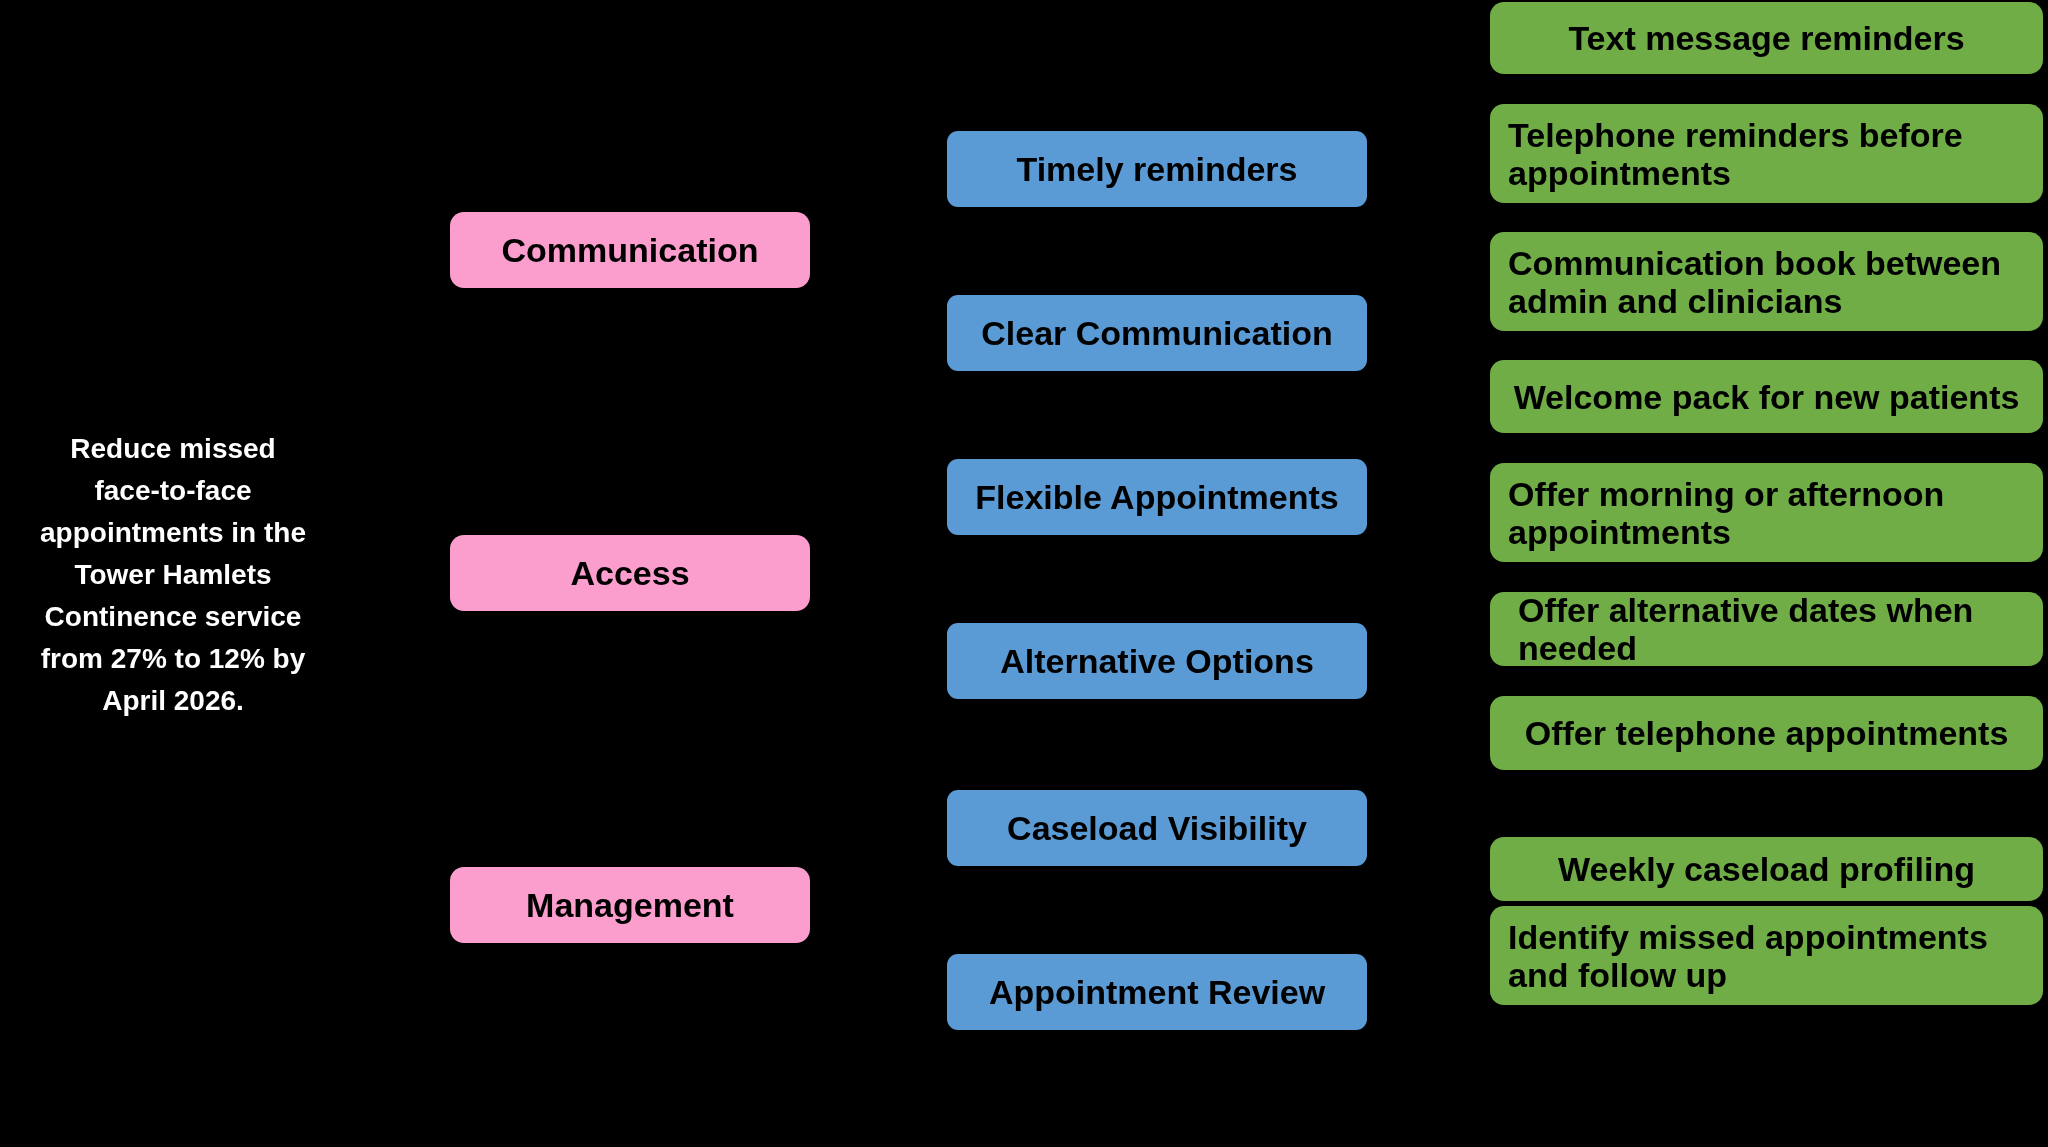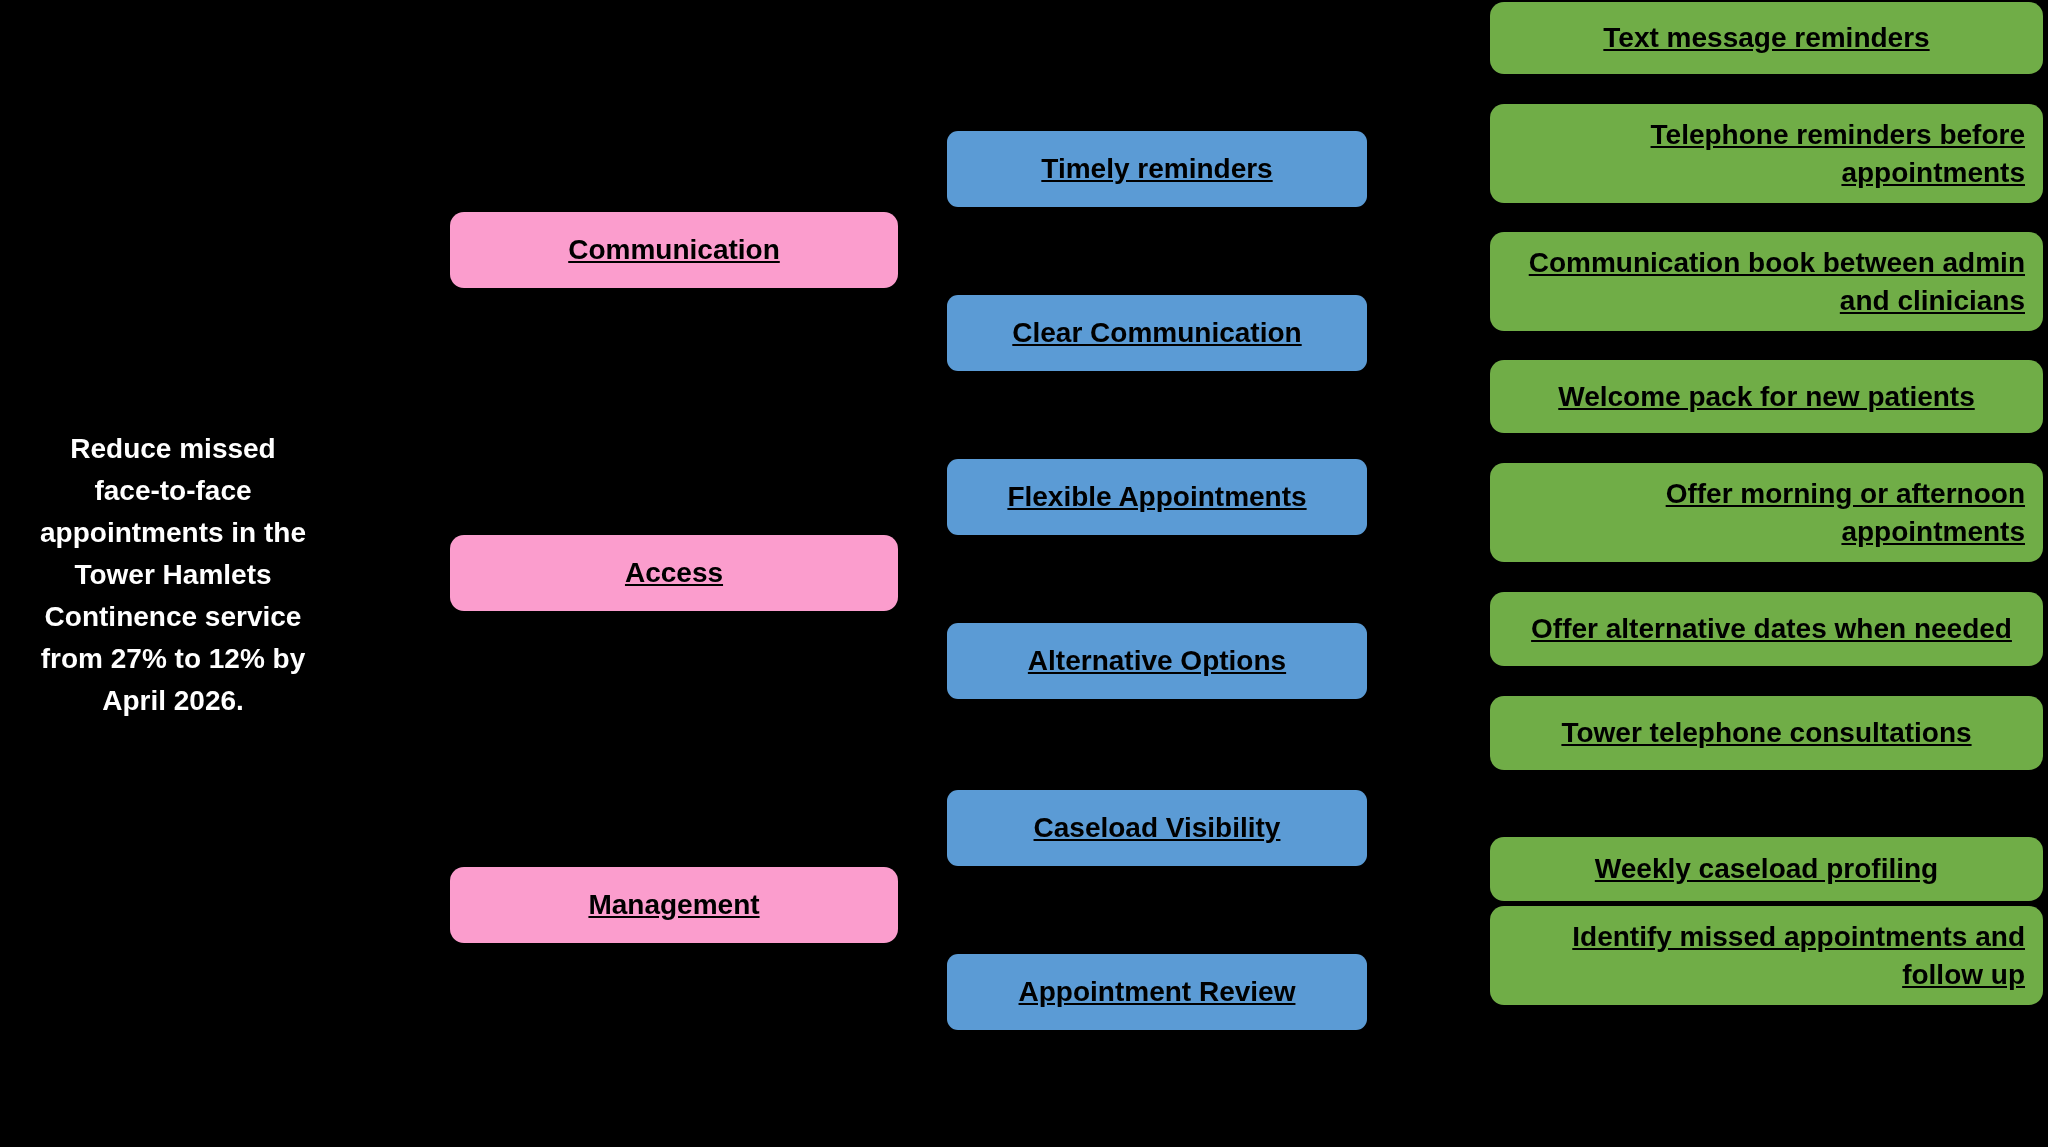--- a/index.html
+++ b/index.html
@@ -25,33 +25,32 @@
     font-weight: bold;
     line-height: 42px;
     text-align: center;
     white-space: pre-line;
   }
   .box {
     position: absolute;
     display: flex;
     align-items: center;
     justify-content: center;
-    text-align: right;
+    text-align: left;
     border-radius: 14px;
     color: var(--box-text, #000);
-    font-size: 28px;
+    font-size: 34px;
     font-weight: bold;
     line-height: 38px;
     padding: 0 18px;
     box-sizing: border-box;
-    text-decoration: underline;
   }
   .primary {
     left: 450px;
-    width: 448px;
+    width: 360px;
     height: 76px;
     background: var(--primary-driver-fill, #FB9DCD);
   }
   .secondary {
     left: 947px;
     width: 420px;
     height: 76px;
     background: var(--secondary-driver-fill, #5B9BD5);
     border-radius: 11px;
   }
@@ -84,17 +83,17 @@
   <div class="box secondary" style="top:790px;">Caseload Visibility</div>
   <div class="box secondary" style="top:623px;">Alternative Options</div>
   <div class="box secondary" style="top:954px;">Appointment Review</div>
 
   <div class="box change" style="top:2px;height:72px;">Text message reminders</div>
   <div class="box change" style="top:104px;height:99px;">Telephone reminders before appointments</div>
   <div class="box change" style="top:232px;height:99px;">Communication book between admin and clinicians</div>
   <div class="box change" style="top:360px;height:73px;">Welcome pack for new patients</div>
   <div class="box change" style="top:463px;height:99px;">Offer morning or afternoon appointments</div>
   <div class="box change" style="top:592px;height:74px;padding-left:28px;">Offer alternative dates when needed</div>
-  <div class="box change" style="top:696px;height:74px;">Tower telephone consultations</div>
+  <div class="box change" style="top:696px;height:74px;">Offer telephone appointments</div>
   <div class="box change" style="top:801px;height:64px;margin-top:36px;">Weekly caseload profiling</div>
   <div class="box change" style="top:906px;height:99px;">Identify missed appointments and follow up</div>
 
 </div>
 
 </body></html>

